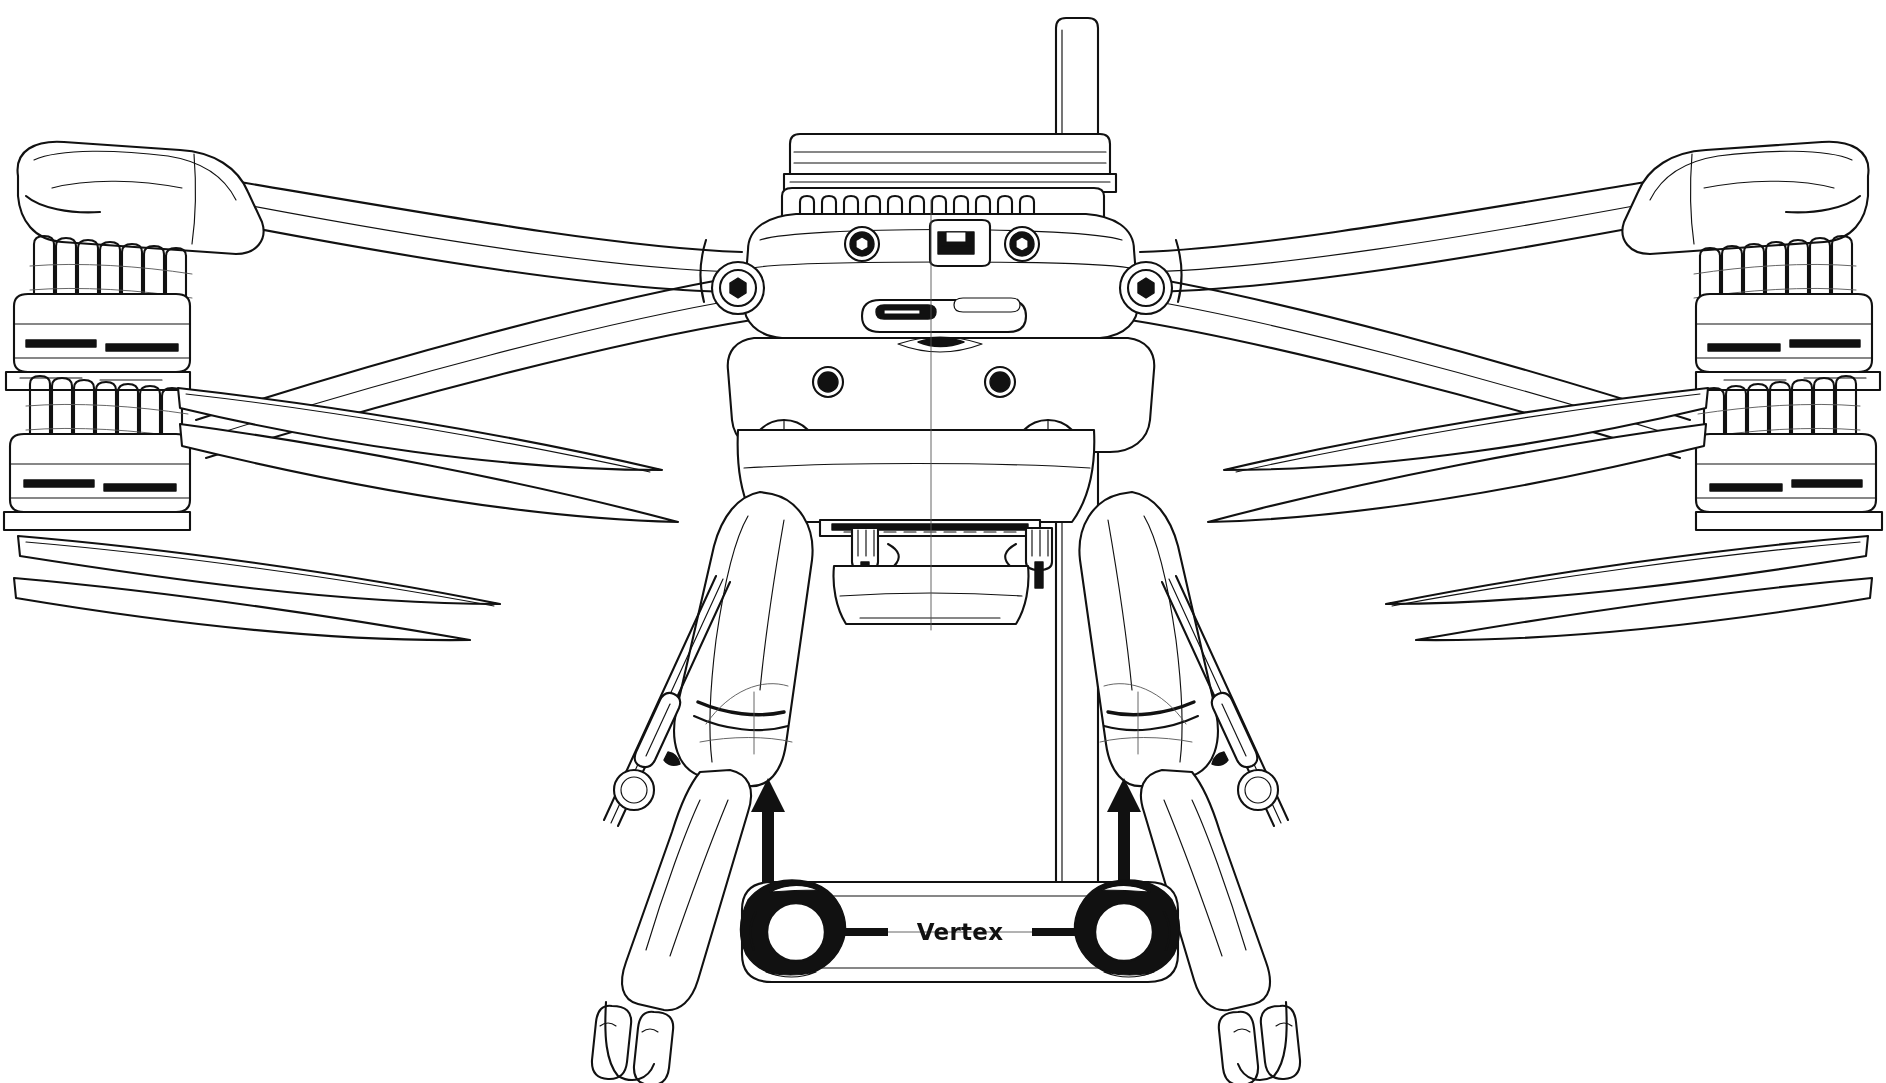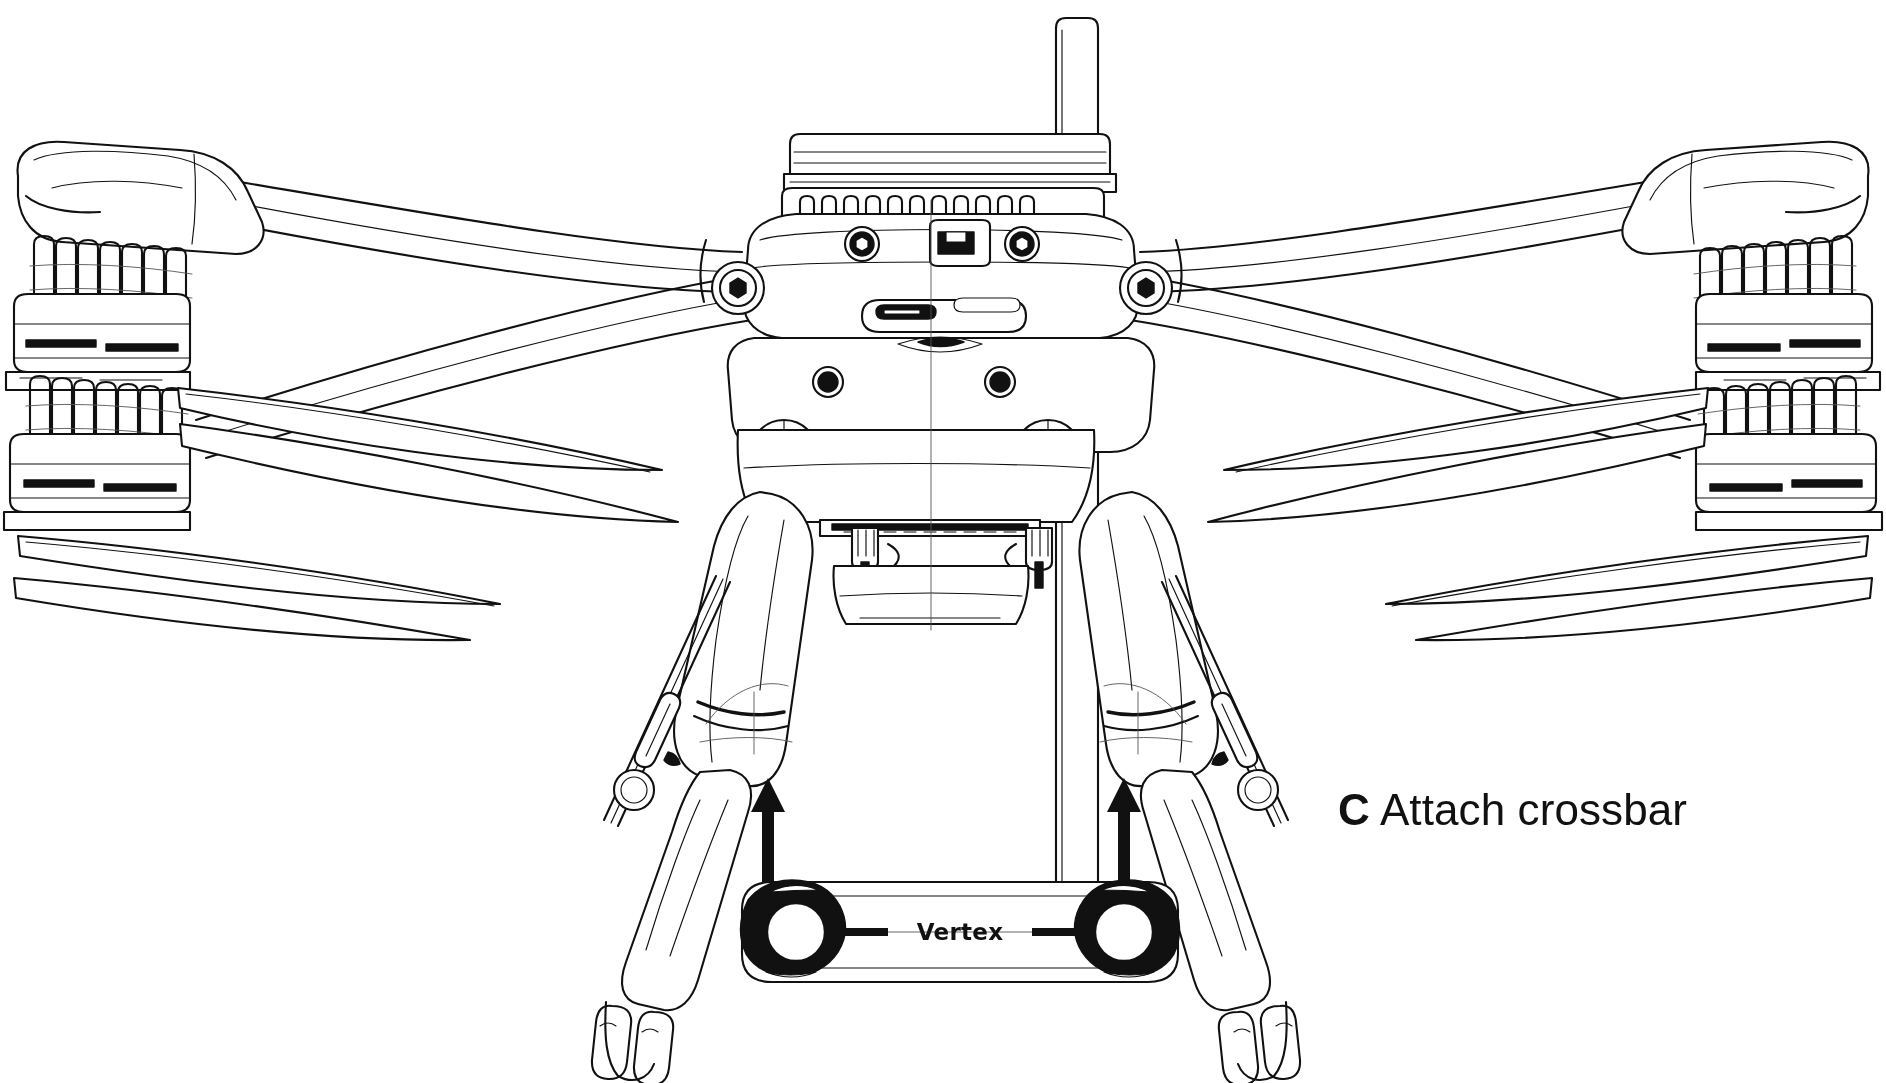--- a/index.html
+++ b/index.html
@@ -458,17 +458,14 @@
       </g>
 
       <path class="sld" d="M828 928 h60 v8 h-60 z"></path>
       <path class="sld" d="M1032 928 h60 v8 h-60 z"></path>
 
       <text x="960" y="940" text-anchor="middle" class="vertex-text">Vertex</text>
     </g>
 
   </svg>
 
-  <div class="step-label">
-    <span class="step-letter">C</span><span>Attach crossbar</span>
-  </div>
 
 </div>
 
 </body></html>

